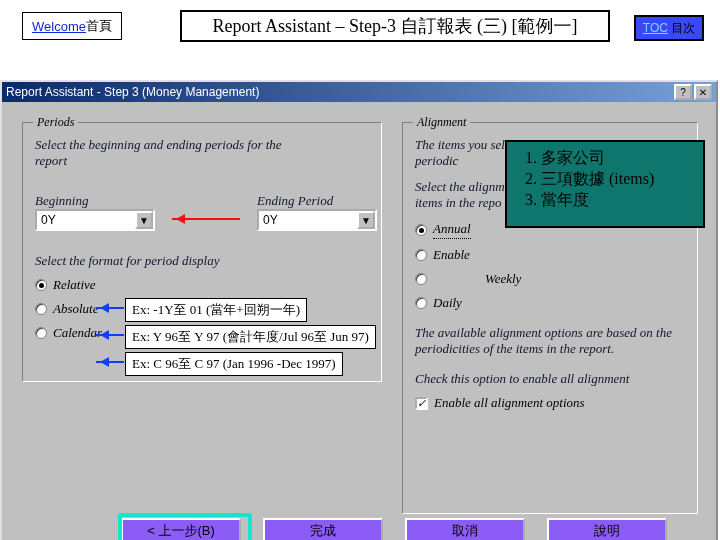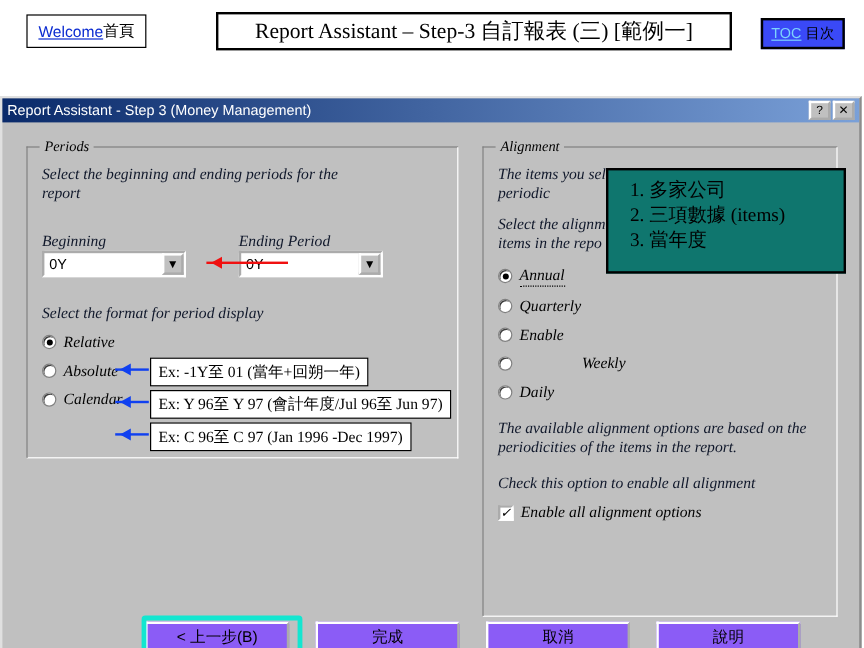--- a/index.html
+++ b/index.html
@@ -107,21 +107,21 @@
     #gb-align {
       position: absolute; left: 400px; top: 20px;
       width: 296px; height: 392px;
     }
     .static {
       font-family: "Times New Roman", serif;
       font-size: 13px;
       color: #0f172a;
     }
     .italic { font-style: italic; }
-    .fieldrow { display: flex; gap: 44px; margin-top: 24px; }
+    .fieldrow { display: flex; gap: 102px; margin-top: 24px; }
     .combo {
       width: 120px; height: 22px;
       background: #fff;
       border: 2px inset #fff;
       display: flex; align-items: center;
       padding: 0 4px;
       font-family: Arial, sans-serif;
       font-size: 12px;
       position: relative;
     }
@@ -273,24 +273,20 @@
     <div id="gb-align" class="groupbox" data-title="Alignment">
       <div class="static italic" style="height:32px">The items you selected for the report have different periodic</div>
       <div class="static italic" style="margin-top:10px">Select the alignm</div>
       <div class="static italic">items in the repo</div>
       <div class="radio-row" style="margin-top:10px">
         <div class="radio sel"></div>
         <span class="dotted-underline">Annual</span>
       </div>
       <div class="radio-row">
         <div class="radio"></div>
-        <span>Quarterly</span>
-      </div>
-      <div class="radio-row">
-        <div class="radio"></div>
         <span>Enable</span>
       </div>
       <div class="radio-row">
         <div class="radio"></div>
         <span style="margin-left:52px">Weekly</span>
       </div>
       <div class="radio-row">
         <div class="radio"></div>
         <span>Daily</span>
       </div>

